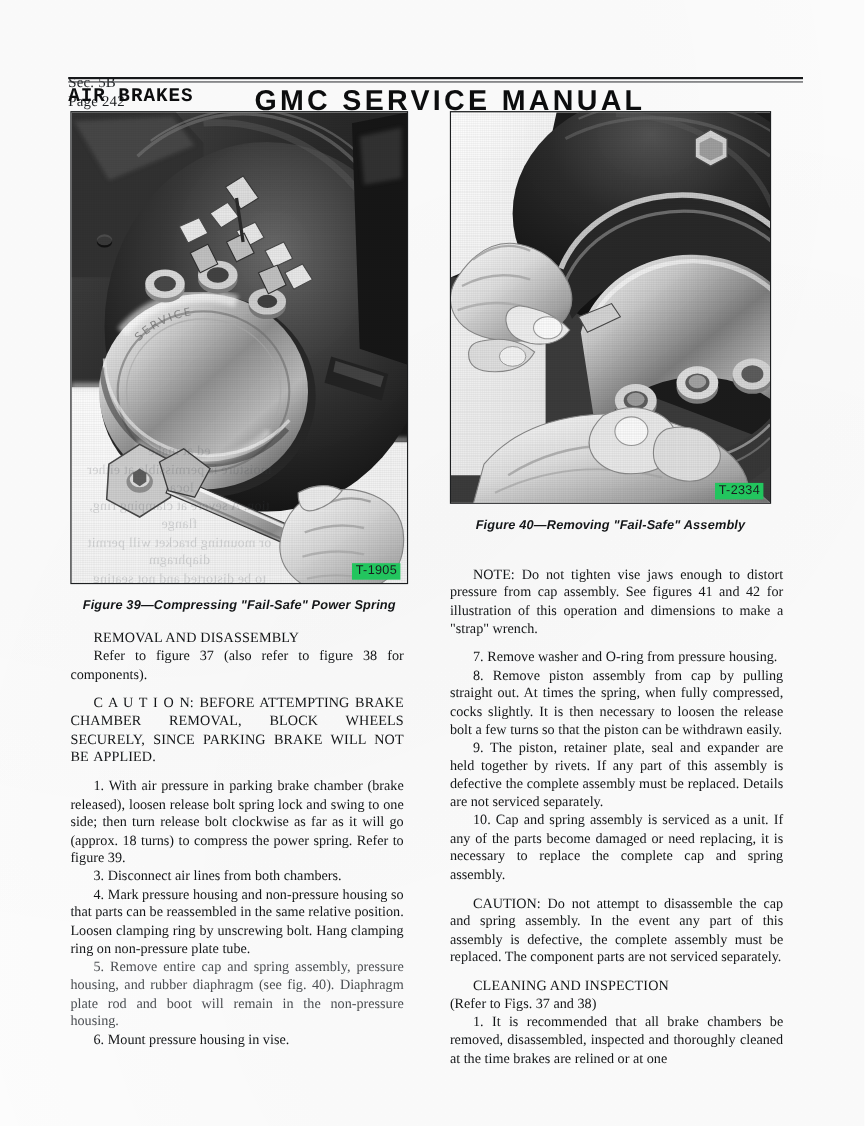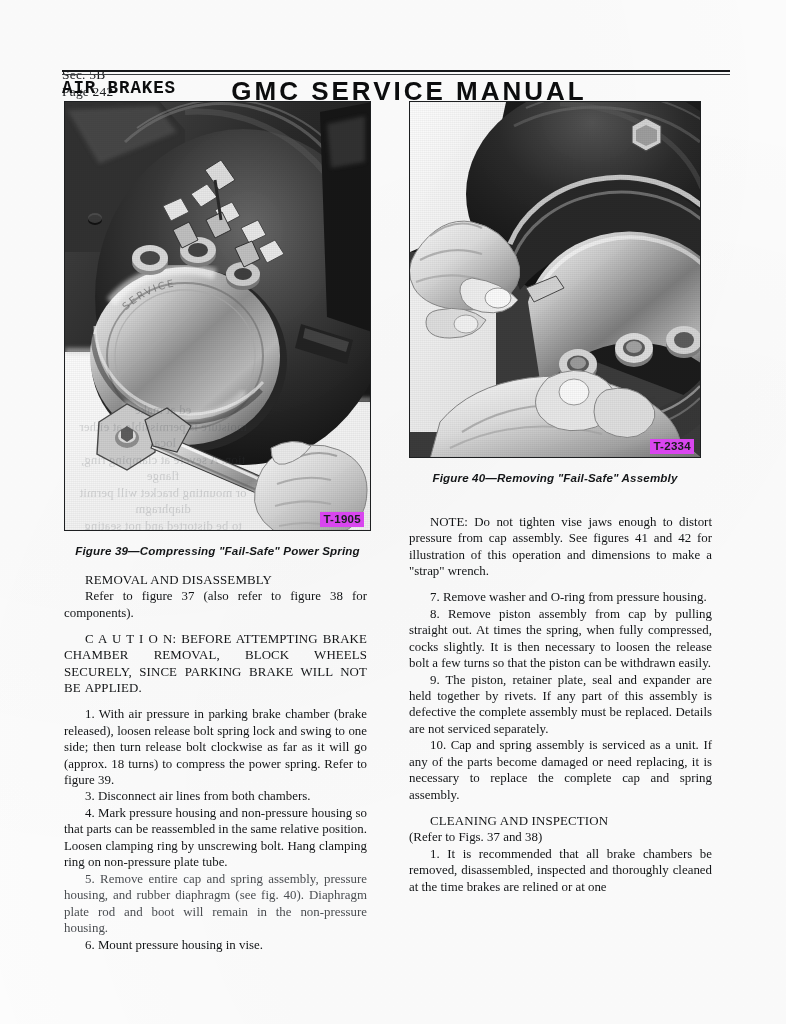--- a/index.html
+++ b/index.html
@@ -114,24 +114,24 @@
     text-align: center;
     color: #141618;
     margin-top: 13px;
   }
   .photo-id {
     position: absolute;
     right: 6px;
     bottom: 3px;
     font-family: "Liberation Sans", "DejaVu Sans", sans-serif;
     font-size: 11.5px;
-    font-weight: 700;
+    font-weight: 400;
     letter-spacing: 0.3px;
     color: #1a1c1e;
-    background: #d946ef;
+    background: #22c55e;
     padding: 0 3px 1px 3px;
     line-height: 14px;
   }
 
   
   .grain {
     position: absolute;
     inset: 0;
     pointer-events: none;
     opacity: .30;
@@ -480,18 +480,19 @@
     <p class="faded">5. Remove entire cap and spring assembly, pressure housing, and rubber diaphragm (see fig. 40). Diaphragm plate rod and boot will remain in the non-pressure housing.</p>
     <p>6. Mount pressure housing in vise.</p>
   </div>
 
   <div class="col right" style="top:494px;">
     <p>NOTE: Do not tighten vise jaws enough to distort pressure from cap assembly. See figures 41 and 42 for illustration of this operation and dimensions to make a "strap" wrench.</p>
     <p class="gap">7. Remove washer and O-ring from pressure housing.</p>
     <p>8. Remove piston assembly from cap by pulling straight out. At times the spring, when fully compressed, cocks slightly. It is then necessary to loosen the release bolt a few turns so that the piston can be withdrawn easily.</p>
     <p>9. The piston, retainer plate, seal and expander are held together by rivets. If any part of this assembly is defective the complete assembly must be replaced. Details are not serviced separately.</p>
     <p>10. Cap and spring assembly is serviced as a unit. If any of the parts become damaged or need replacing, it is necessary to replace the complete cap and spring assembly.</p>
+    <p class="gap">CAUTION: Do not attempt to disassemble the cap and spring assembly. In the event any part of this assembly is defective, the complete assembly must be replaced. The component parts are not serviced separately.</p>
     <p class="heading" style="margin-top:9.5px;">CLEANING AND INSPECTION</p>
     <p class="noindent">(Refer to Figs. 37 and 38)</p>
     <p>1. It is recommended that all brake chambers be removed, disassembled, inspected and thoroughly cleaned at the time brakes are relined or at one</p>
   </div>
 
 </div>
 
 </body></html>

